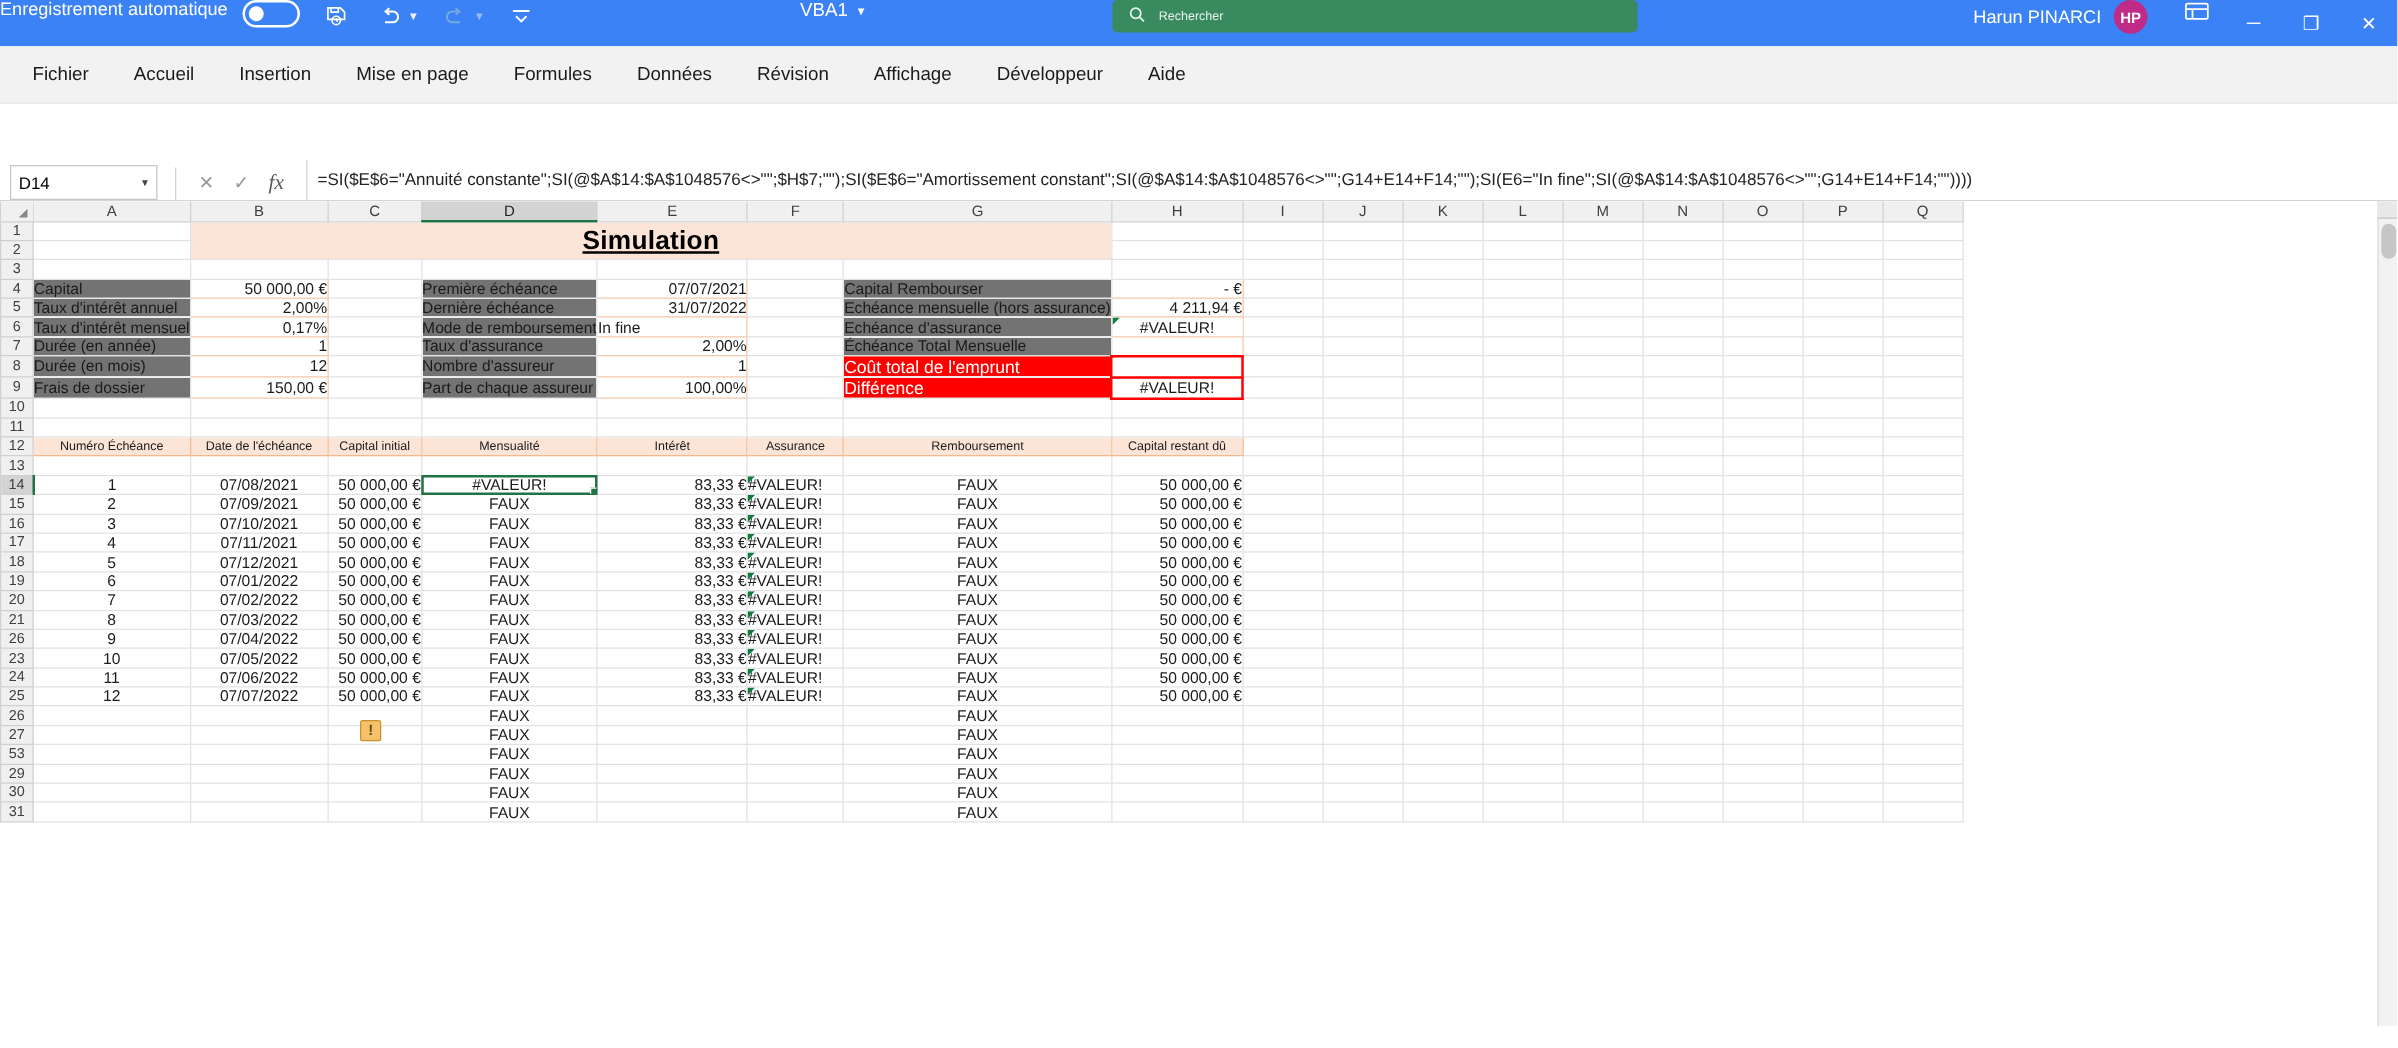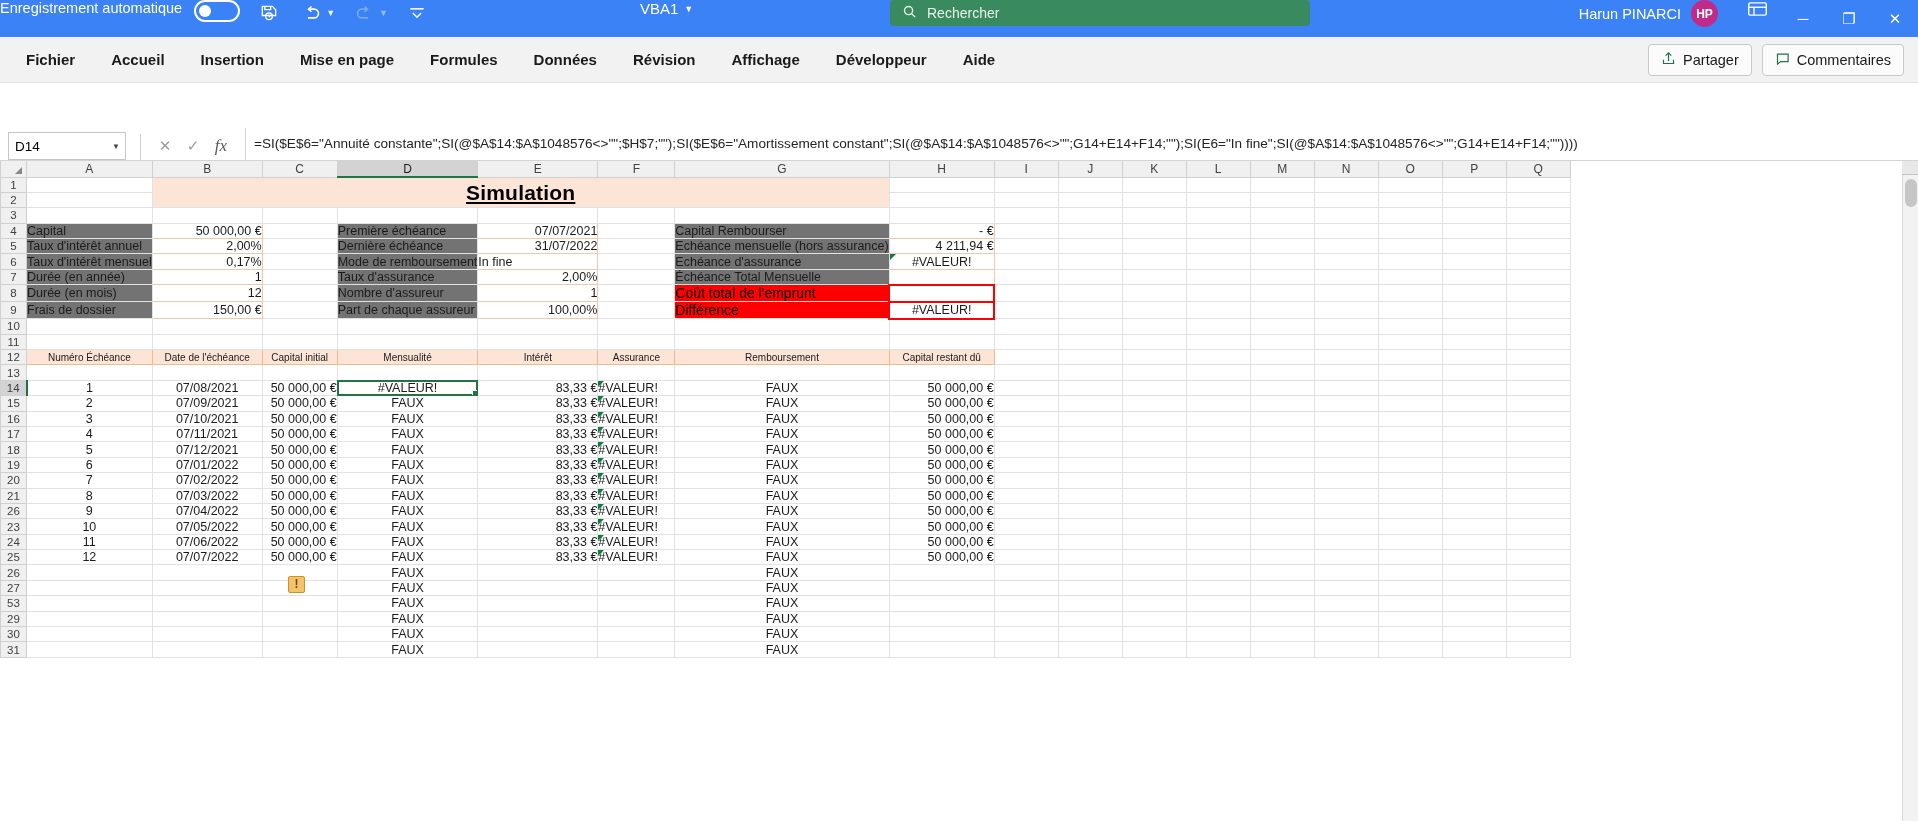--- a/index.html
+++ b/index.html
@@ -30,21 +30,21 @@
   .tb-icon.dim { opacity: .45; }
   .tb-caret { font-size: 9px; margin-left: 2px; opacity: .9; }
   .tb-group { display: flex; align-items: center; }
   .doc-title {
     position: absolute; left: 640px; display: flex; align-items: center;
     font-size: 15px; gap: 6px; cursor: pointer;
   }
   .search-box {
     position: absolute; left: 890px; width: 420px; height: 26px;
     background: #3a8a5f; border-radius: 4px; display: flex; align-items: center;
-    color: #e7f3ec; font-size: 14px; cursor: text;
+    color: #e7f3ec; font-size: 10px; cursor: text;
   }
   .search-box .mag { margin: 0 10px 0 12px; font-size: 14px; }
   .user-area {
     position: absolute; right: 200px; display: flex; align-items: center; gap: 10px;
     font-size: 14.5px; cursor: pointer;
   }
   .avatar {
     width: 27px; height: 27px; border-radius: 50%; background: #c02b8a;
     color: #fff; font-size: 12px; display: flex; align-items: center;
     justify-content: center; font-weight: 600;
@@ -57,21 +57,21 @@
     width: 46px; display: flex; align-items: center; justify-content: center;
     font-size: 15px; cursor: pointer;
   }
 
   
   .menubar {
     height: 46px; background: #f2f2f2; display: flex; align-items: center;
     font-size: 15px; color: #1a1a1a; position: relative;
     border-bottom: 1px solid #e0e0e0;
   }
-  .menu-item { padding: 6px 18px; cursor: pointer; white-space: nowrap; font-weight: bold; }
+  .menu-item { padding: 6px 18px; cursor: pointer; white-space: nowrap; }
   .menu-right { position: absolute; right: 14px; display: flex; gap: 10px; }
   .menu-btn {
     display: flex; align-items: center; gap: 7px; padding: 6px 12px;
     border: 1px solid #c9c9c9; border-radius: 4px; background: #fbfbfb;
     font-size: 14.5px; cursor: pointer;
   }
   .menu-btn .gi { color: #217346; font-size: 14px; }
 
   
   .formula-row {
@@ -132,21 +132,21 @@
   .cell {
     border-right: 1px solid #e2e2e2; border-bottom: 1px solid #e2e2e2;
     font-size: 12.5px; color: #1b1b1b; height: 15.4px;
     white-space: nowrap; overflow: hidden; padding: 0 3px; cursor: cell;
   }
   .r { text-align: right; }
   .c { text-align: center; }
   .l { text-align: left; }
   .peach { background: #737373; }
   .white-in { background: #ffffff; border: 1px solid #f4c7aa; }
-  .redcell { background: #ff0000; color: #000000; font-size: 14px; }
+  .redcell { background: #ff0000; color: #ffffff; font-size: 14px; }
   .redblank { background: #ffffff; border: 2px solid #ff0000; }
   .title-banner {
     background: #fce4d6; text-align: center; font-size: 21px; font-weight: bold;
     text-decoration: underline; color: #000; letter-spacing: .2px;
   }
   .hdr12 {
     background: #fce4d6; text-align: center; font-size: 10px;
     border: 1px solid #f1b98e; color: #1b1b1b;
   }
   .selcell { outline: 2px solid #217346; outline-offset: -2px; position: relative; }
@@ -266,40 +266,20 @@
       <div class="menu-item">Accueil</div>
       <div class="menu-item">Insertion</div>
       <div class="menu-item">Mise en page</div>
       <div class="menu-item">Formules</div>
       <div class="menu-item">Données</div>
       <div class="menu-item">Révision</div>
       <div class="menu-item">Affichage</div>
       <div class="menu-item">Développeur</div>
       <div class="menu-item">Aide</div>
     </div>
-  <div class="menu-right">
-    <div class="menu-btn">
-      <span class="gi">
-        <svg width="15" height="15" viewBox="0 0 24 24" fill="none" stroke="#217346" stroke-width="1.9">
-          <path d="M4 14v6h16v-6"></path>
-            <path d="M12 16V3"></path>
-            <path d="M7.5 7.5L12 3l4.5 4.5"></path>
-        </svg>
-      </span>
-      <span>Partager</span>
-    </div>
-    <div class="menu-btn">
-      <span class="gi">
-        <svg width="15" height="15" viewBox="0 0 24 24" fill="none" stroke="#217346" stroke-width="1.9">
-          <path d="M3 5h18v12H9l-5 4V5z"></path>
-        </svg>
-      </span>
-      <span>Commentaires</span>
-    </div>
-  </div>
 </div>
 
 <div class="formula-row" style="position:relative">
   <div class="namebox">
     <span>D14</span>
     <span class="nb-caret">▼</span>
   </div>
   <div class="fb-sep"></div>
   <div class="fb-btn">✕</div>
   <div class="fb-btn">✓</div>

